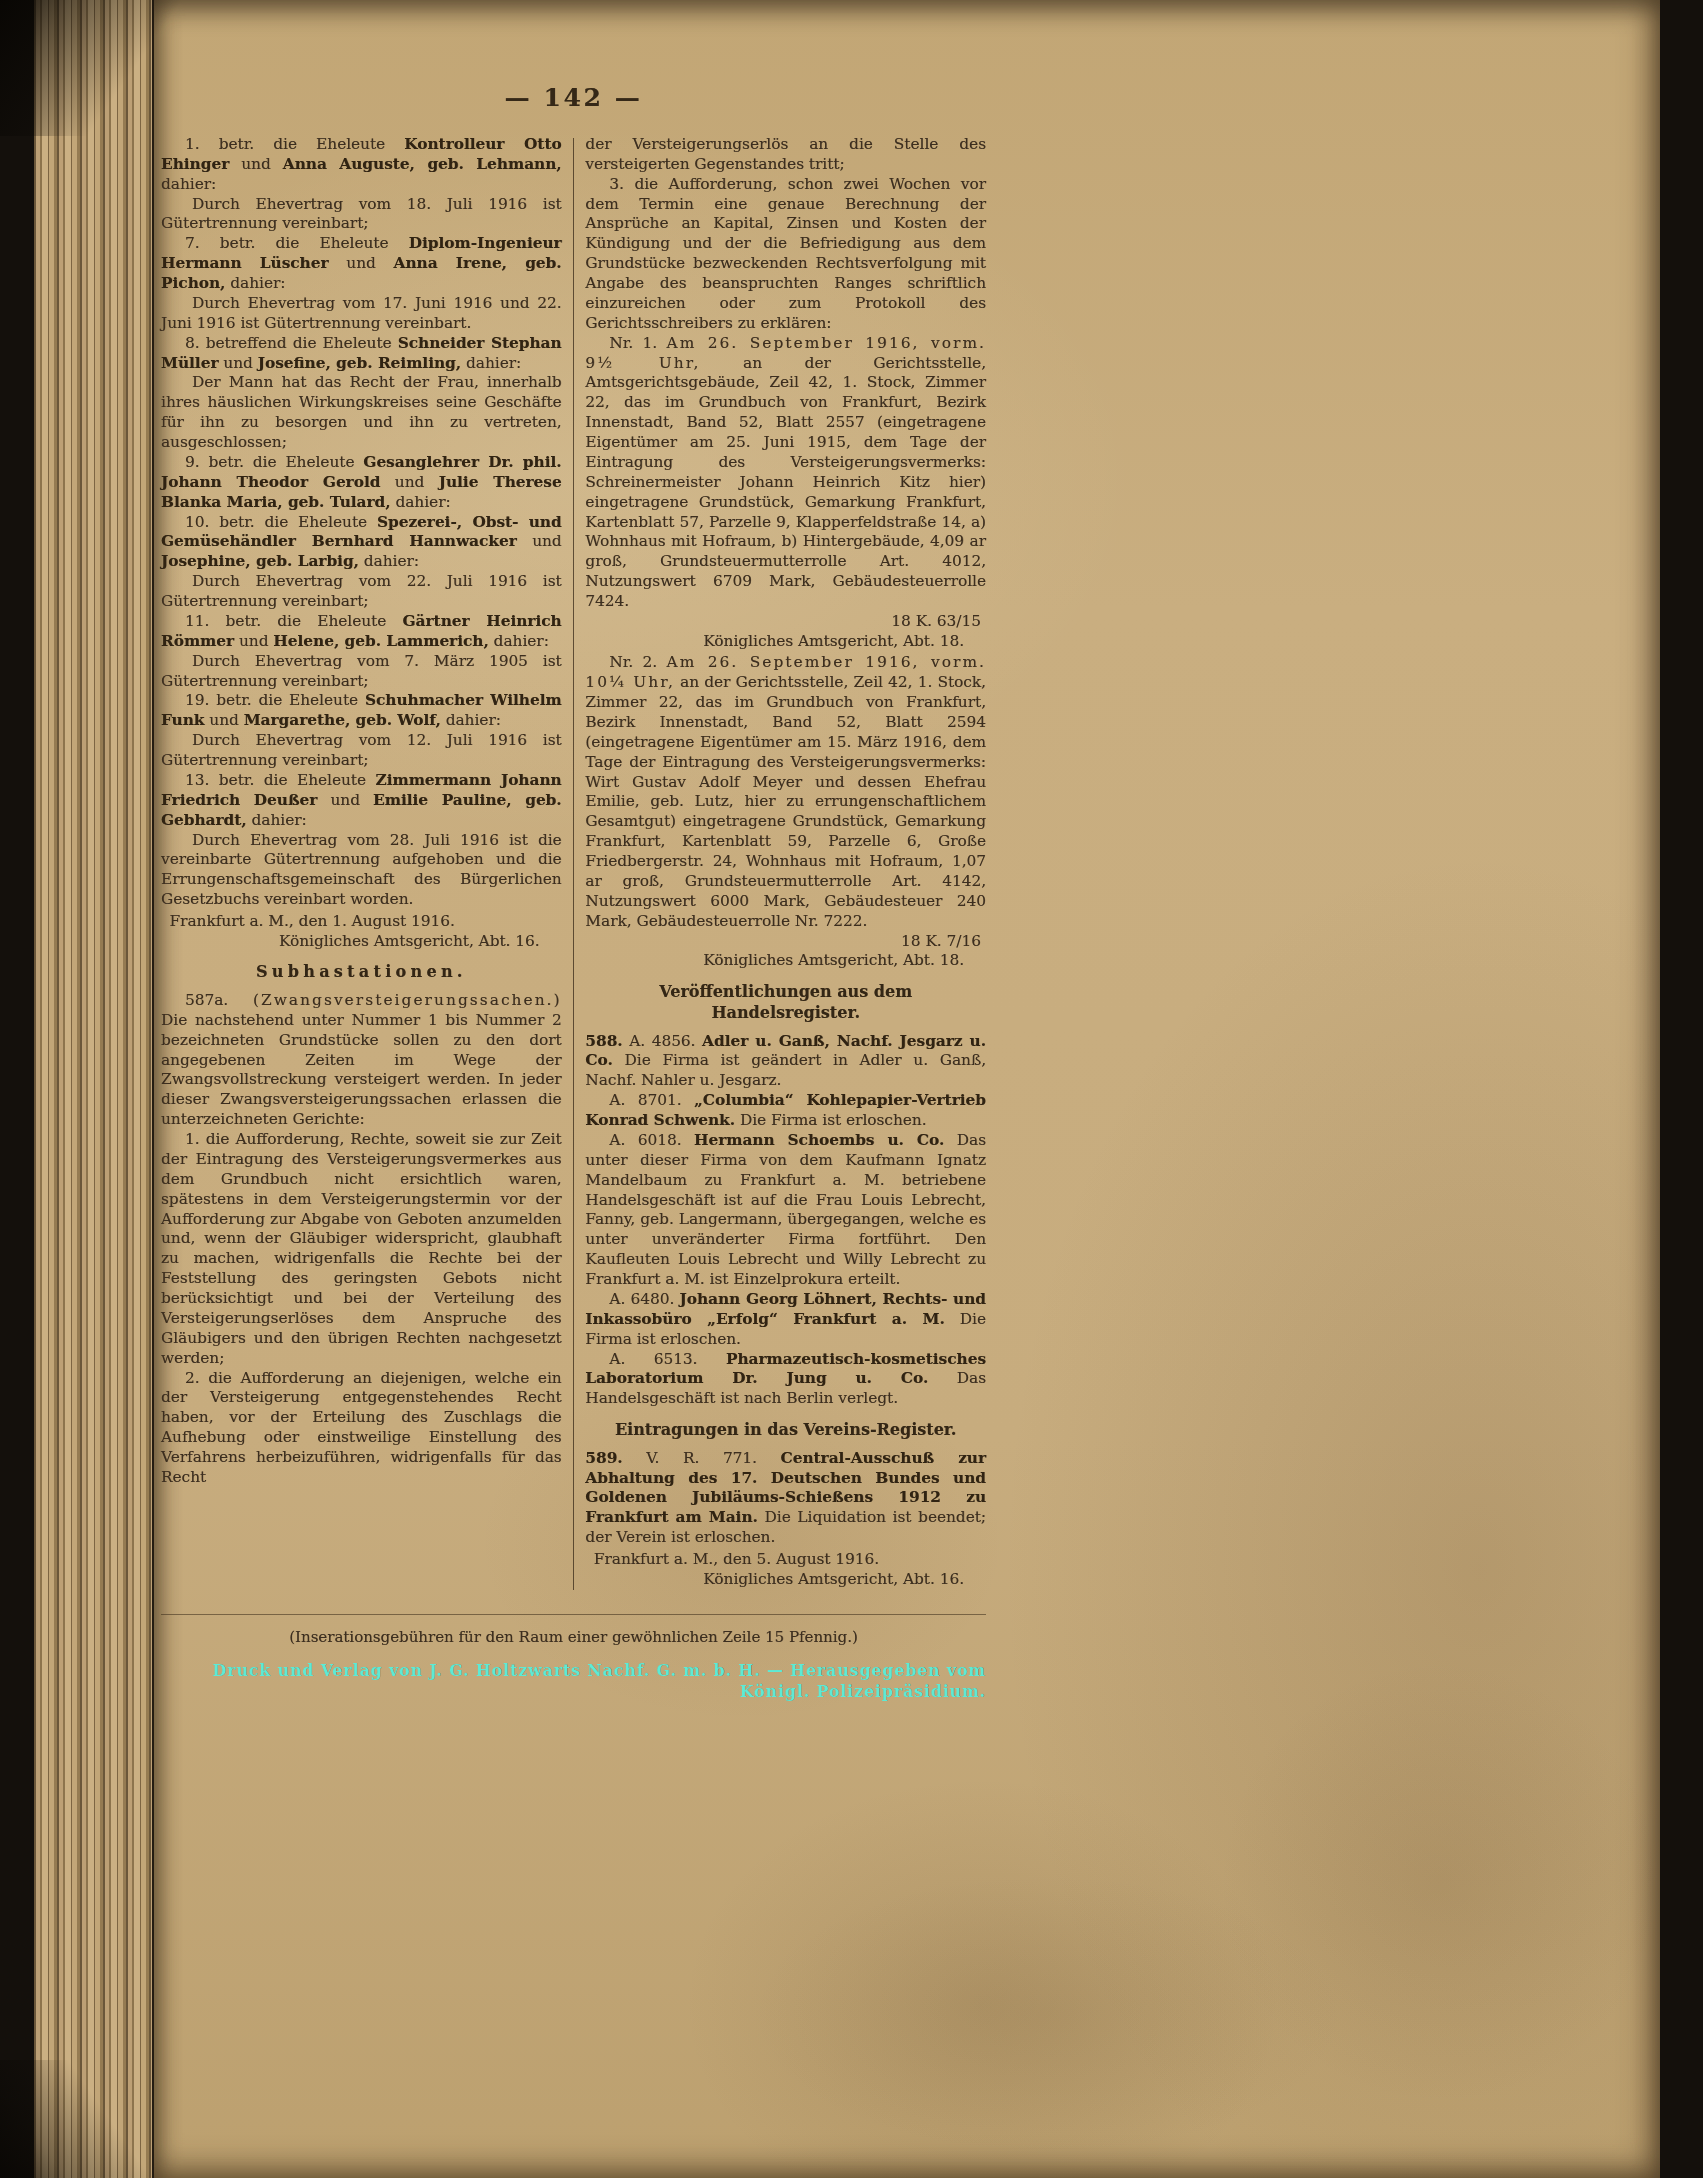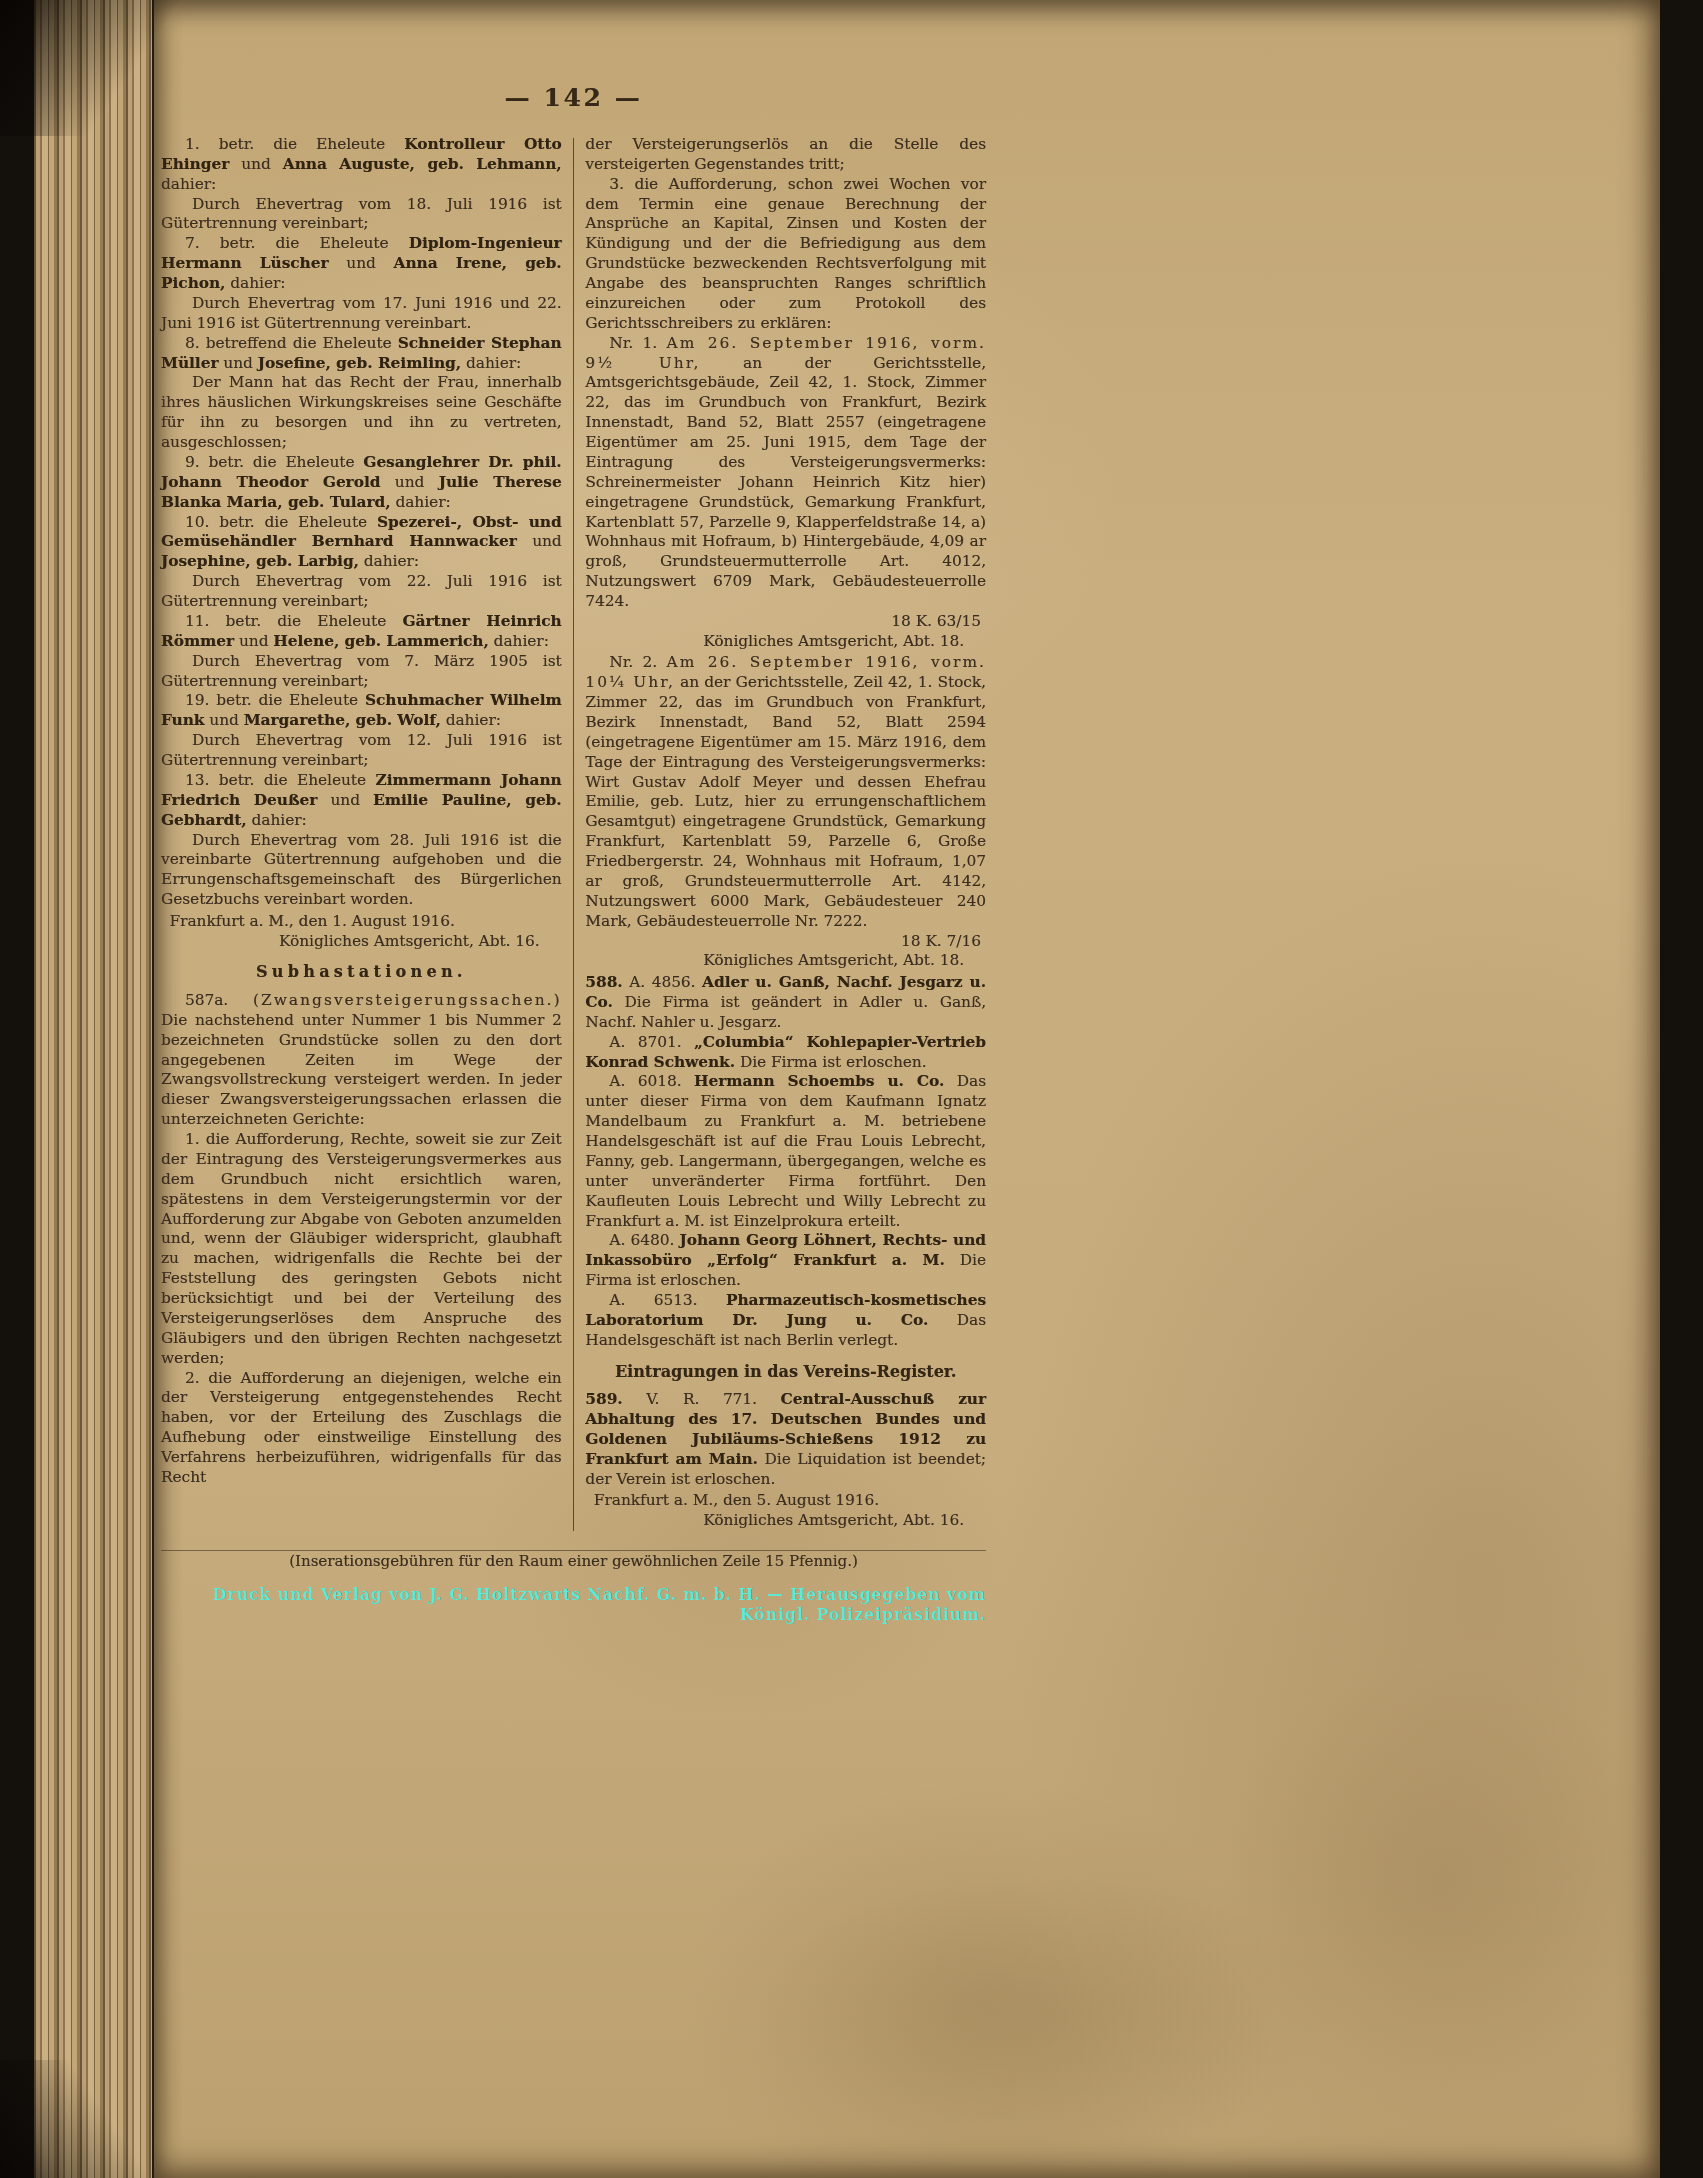--- a/index.html
+++ b/index.html
@@ -69,21 +69,21 @@
   .blk-noindent{text-align:justify;text-indent:0;}
   .blk-heading{text-align:center;font-weight:bold;font-size:16px;margin:11px 0 7.7px 0;color:#33261500;color:#332615;}
   .blk-heading.spaced{letter-spacing:4.3px;}
   .blk-dateline{text-indent:8.5px;margin-top:1.7px;}
   .blk-sigright{text-align:right;padding-right:22px;margin-bottom:1.7px;}
   .blk-docket{text-align:right;padding-right:5.1px;}
   .b{font-weight:bold;color:#302312;}
   .sp{letter-spacing:2.1px;}
 
   .footer{
-    margin-top:17px;border-top:1.7px solid rgba(56,42,24,0.55);padding-top:1px;
+    margin-top:23px;border-top:1.7px solid rgba(56,42,24,0.55);padding-top:13px;
   }
   .footer-notice{text-align:center;font-size:15px;margin:0;color:#3c2e1f;}
   .footer-imprint{
     text-align:right;font-size:15.8px;font-weight:bold;letter-spacing:0.9px;
     margin:13.6px 0 0 0;color:#5eead4;
   }
 
   
   .stain{position:absolute;border-radius:50%;pointer-events:none;}
   .stain1{left:324px;top:1363px;width:528px;height:358px;
@@ -136,20 +136,21 @@
       <div class="divider"></div>
       <div class="col">
           <p class="blk blk-noindent"><span>der Versteigerungserlös an die Stelle des versteigerten Gegenstandes tritt;</span></p>
           <p class="blk blk-entry"><span>3. die Aufforderung, schon zwei Wochen vor dem Termin eine genaue Berechnung der Ansprüche an Kapital, Zinsen und Kosten der Kündigung und der die Befriedigung aus dem Grundstücke bezweckenden Rechtsverfolgung mit Angabe des beanspruchten Ranges schriftlich einzureichen oder zum Protokoll des Gerichtsschreibers zu erklären:</span></p>
           <p class="blk blk-entry"><span>Nr. 1. </span><span class="sp">Am 26. September 1916, vorm. 9½ Uhr,</span><span> an der Gerichtsstelle, Amtsgerichtsgebäude, Zeil 42, 1. Stock, Zimmer 22, das im Grundbuch von Frankfurt, Bezirk Innenstadt, Band 52, Blatt 2557 (eingetragene Eigentümer am 25. Juni 1915, dem Tage der Eintragung des Versteigerungsvermerks: Schreinermeister Johann Heinrich Kitz hier) eingetragene Grundstück, Gemarkung Frankfurt, Kartenblatt 57, Parzelle 9, Klapperfeldstraße 14, a) Wohnhaus mit Hofraum, b) Hintergebäude, 4,09 ar groß, Grundsteuermutterrolle Art. 4012, Nutzungswert 6709 Mark, Gebäudesteuerrolle 7424.</span></p>
           <p class="blk blk-docket"><span>18 K. 63/15</span></p>
           <p class="blk blk-sigright"><span>Königliches Amtsgericht, Abt. 18.</span></p>
           <p class="blk blk-entry"><span>Nr. 2. </span><span class="sp">Am 26. September 1916, vorm. 10¼ Uhr,</span><span> an der Gerichtsstelle, Zeil 42, 1. Stock, Zimmer 22, das im Grundbuch von Frankfurt, Bezirk Innenstadt, Band 52, Blatt 2594 (eingetragene Eigentümer am 15. März 1916, dem Tage der Eintragung des Versteigerungsvermerks: Wirt Gustav Adolf Meyer und dessen Ehefrau Emilie, geb. Lutz, hier zu errungenschaftlichem Gesamtgut) eingetragene Grundstück, Gemarkung Frankfurt, Kartenblatt 59, Parzelle 6, Große Friedbergerstr. 24, Wohnhaus mit Hofraum, 1,07 ar groß, Grundsteuermutterrolle Art. 4142, Nutzungswert 6000 Mark, Gebäudesteuer 240 Mark, Gebäudesteuerrolle Nr. 7222.</span></p>
           <p class="blk blk-docket"><span>18 K. 7/16</span></p>
           <p class="blk blk-sigright"><span>Königliches Amtsgericht, Abt. 18.</span></p>
+          <p class="blk blk-heading"><span>Veröffentlichungen aus dem Handelsregister.</span></p>
           <p class="blk blk-noindent"><span class="b">588.</span><span> A. 4856. </span><span class="b">Adler u. Ganß, Nachf. Jesgarz u. Co.</span><span> Die Firma ist geändert in Adler u. Ganß, Nachf. Nahler u. Jesgarz.</span></p>
           <p class="blk blk-entry"><span>A. 8701. </span><span class="b">„Columbia“ Kohlepapier-Vertrieb Konrad Schwenk.</span><span> Die Firma ist erloschen.</span></p>
           <p class="blk blk-entry"><span>A. 6018. </span><span class="b">Hermann Schoembs u. Co.</span><span> Das unter dieser Firma von dem Kaufmann Ignatz Mandelbaum zu Frankfurt a. M. betriebene Handelsgeschäft ist auf die Frau Louis Lebrecht, Fanny, geb. Langermann, übergegangen, welche es unter unveränderter Firma fortführt. Den Kaufleuten Louis Lebrecht und Willy Lebrecht zu Frankfurt a. M. ist Einzelprokura erteilt.</span></p>
           <p class="blk blk-entry"><span>A. 6480. </span><span class="b">Johann Georg Löhnert, Rechts- und Inkassobüro „Erfolg“ Frankfurt a. M.</span><span> Die Firma ist erloschen.</span></p>
           <p class="blk blk-entry"><span>A. 6513. </span><span class="b">Pharmazeutisch-kosmetisches Laboratorium Dr. Jung u. Co.</span><span> Das Handelsgeschäft ist nach Berlin verlegt.</span></p>
           <p class="blk blk-heading"><span>Eintragungen in das Vereins-Register.</span></p>
           <p class="blk blk-noindent"><span class="b">589.</span><span> V. R. 771. </span><span class="b">Central-Ausschuß zur Abhaltung des 17. Deutschen Bundes und Goldenen Jubiläums-Schießens 1912 zu Frankfurt am Main.</span><span> Die Liquidation ist beendet; der Verein ist erloschen.</span></p>
           <p class="blk blk-dateline"><span>Frankfurt a. M., den 5. August 1916.</span></p>
           <p class="blk blk-sigright"><span>Königliches Amtsgericht, Abt. 16.</span></p>
         </div>

